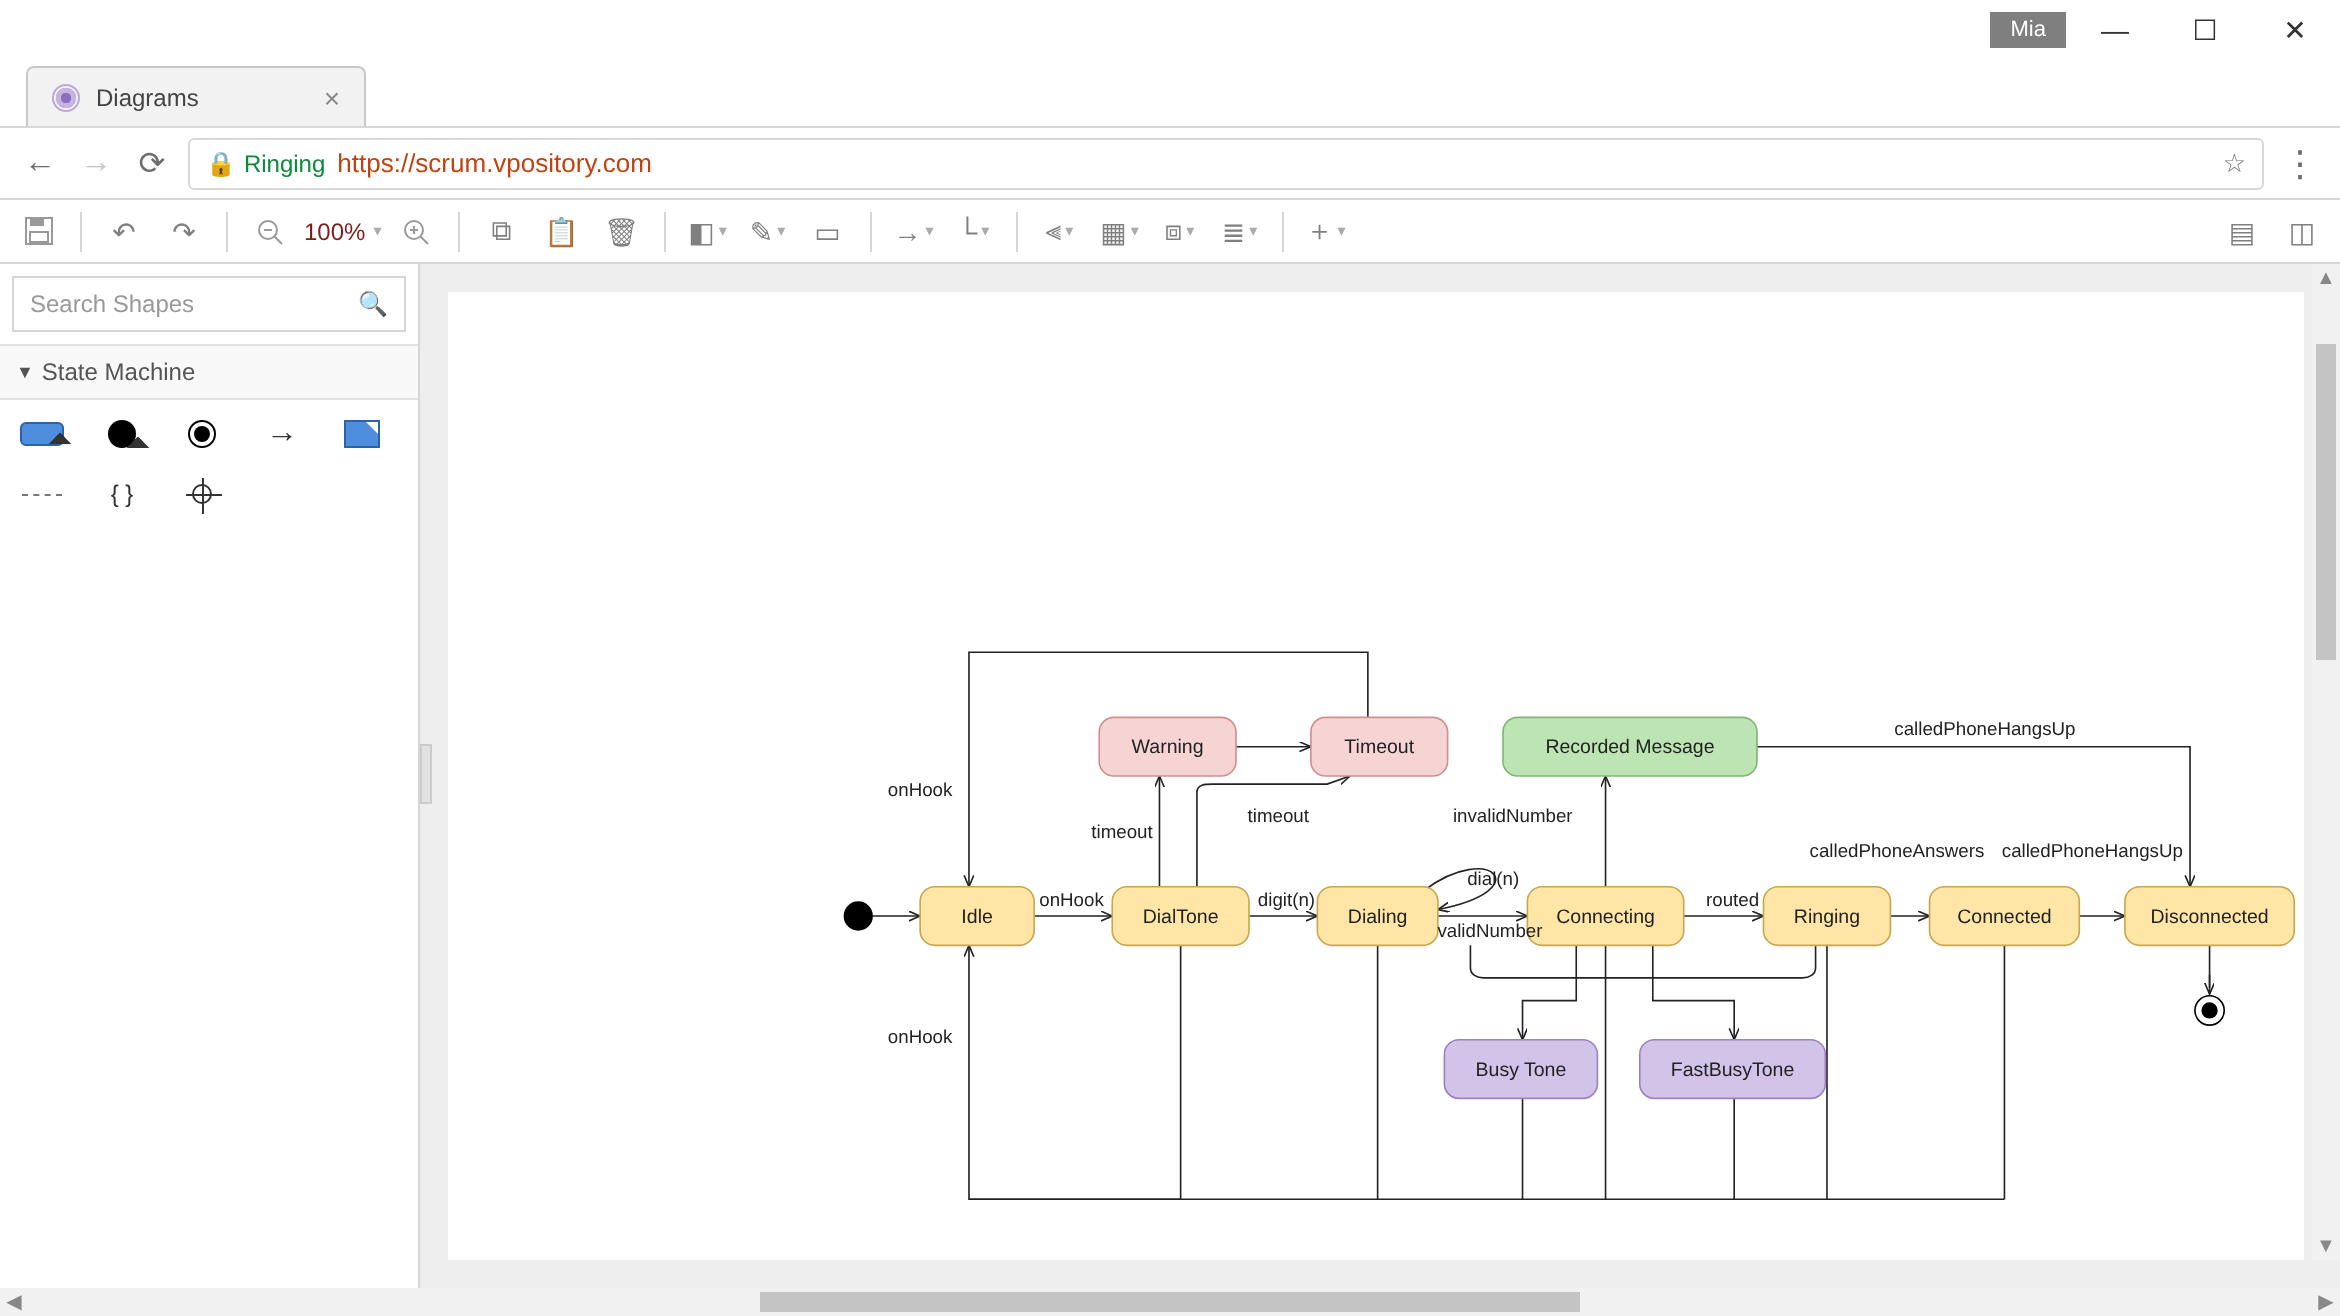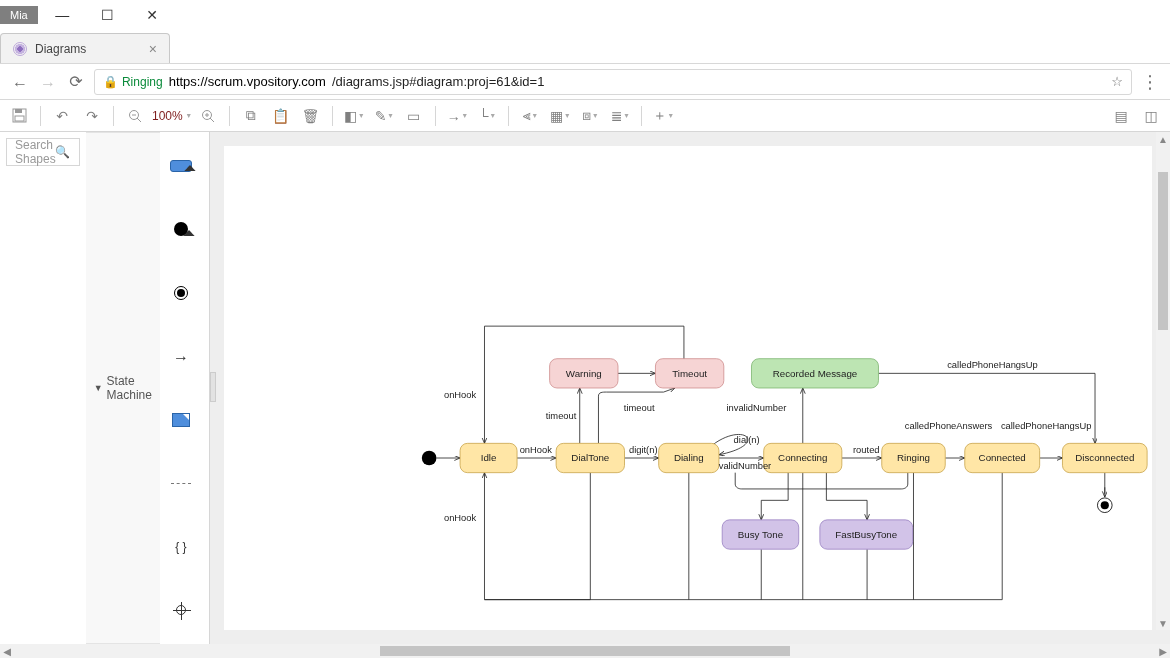--- a/index.html
+++ b/index.html
@@ -1,49 +1,49 @@
 <!DOCTYPE html>
 <html><head>
 <meta charset="utf-8">
 <style>
 * { box-sizing: border-box; margin: 0; padding: 0; font-family: "Segoe UI", Arial, sans-serif; }
 html, body { width: 1170px; height: 658px; overflow: hidden; background: #fff; }
 
 
-.titlebar { height: 30px; background: #fff; display: flex; align-items: center; }
+.titlebar { height: 30px; background: #fff; display: flex; justify-content: flex-end; align-items: center; }
 .titlebar .user { background: #7f7f7f; color: #fff; font-size: 11px; padding: 3px 10px; margin-right: 2px; }
 .winbtn { width: 45px; height: 30px; display: flex; align-items: center; justify-content: center; color: #333; font-size: 14px; }
 
 
-.tabstrip { height: 34px; background: #fff; display: flex; align-items: flex-end; padding-left: 0; border-bottom: 1px solid #d8d8d8; }
+.tabstrip { height: 34px; background: #fff; display: flex; align-items: flex-end; padding-left: 13px; border-bottom: 1px solid #d8d8d8; }
 .tab { display: flex; align-items: center; gap: 8px; height: 30px; padding: 0 12px; border: 1px solid #c8c8c8; border-bottom: none; border-top-left-radius: 4px; border-top-right-radius: 4px; background: #f2f2f2; font-size: 12px; color: #444; min-width: 170px; }
 .tab .favicon { width: 14px; height: 14px; border-radius: 50%; background: radial-gradient(circle,#8e6fbf 30%,#c5b3e0 31%,#c5b3e0 60%,transparent 61%); border:1px solid #bda8da; }
 .tab .close { color:#888; font-size:14px; }
 
 
 .urlrow { height: 36px; display:flex; align-items:center; padding:0 10px; gap:8px; border-bottom:1px solid #d8d8d8; }
 .navicon { width:20px; text-align:center; color:#6e6e6e; font-size:16px; }
 .navicon.disabled { color:#c4c4c4; }
 .urlbox { flex:1; height:26px; border:1px solid #d8d8d8; border-radius:3px; display:flex; align-items:center; padding:0 8px; gap:6px; font-size:13px; }
 .secure { color:#0a8a3a; font-size:12px; display:flex; align-items:center; gap:4px; }
-.url-grey { color:#000000; }
+.url-grey { color:#c2410c; }
 .url-black { color:#222; }
 .urlbox .star { margin-left:auto; color:#6e6e6e; }
 .menu3 { color:#6e6e6e; font-size:18px; width:20px; text-align:center; }
 
 
 .apptoolbar { height:32px; border-bottom:1px solid #d6d6d6; display:flex; align-items:center; padding:0 6px; gap:4px; }
 .tbtn { width:26px; height:26px; display:flex; align-items:center; justify-content:center; color:#808080; font-size:14px; border-radius:2px; }
 .sep { width:1px; height:20px; background:#d6d6d6; margin:0 4px; }
 .zoom { font-size:12px; color:#7f1d1d; display:flex; align-items:center; gap:2px; }
 .spacer { flex:1; }
 
 
 .main { display:flex; height:calc(658px - 30px - 34px - 36px - 32px - 14px); }
-.sidebar { width:210px; border-right:1px solid #d6d6d6; display:flex; flex-direction:row; }
+.sidebar { width:210px; border-right:1px solid #d6d6d6; display:flex; flex-direction:column; }
 .search { margin:6px; border:1px solid #d6d6d6; height:28px; display:flex; align-items:center; padding:0 8px; font-size:12px; color:#999; }
 .search .mag { margin-left:auto; color:#888; }
 .panelhdr { font-size:12px; color:#555; padding:6px 8px; border-top:1px solid #e4e4e4; border-bottom:1px solid #e4e4e4; background:#f8f8f8; display:flex; align-items:center; gap:4px;}
 .palette { padding:8px 10px; display:flex; flex-wrap:wrap; gap:12px 18px; align-items:center; }
 .pal { display:flex; align-items:center; justify-content:center; width:22px; height:18px; }
 .pal-state { width:22px; height:12px; background:#4f8edc; border:1px solid #2a64a8; border-radius:3px; position:relative;}
 .pal-state::after{content:"";position:absolute;right:-3px;bottom:-4px;border:4px solid transparent;border-left-color:#333;border-top-color:#333;transform:rotate(45deg);}
 .pal-init { width:14px; height:14px; background:#000; border-radius:50%; position:relative;}
 .pal-init::after{content:"";position:absolute;right:-5px;bottom:-4px;border:4px solid transparent;border-left-color:#333;border-top-color:#333;transform:rotate(45deg);}
 .pal-final { width:14px; height:14px; border:1px solid #000; border-radius:50%; display:flex; align-items:center; justify-content:center;}
@@ -105,21 +105,20 @@
 <div class="urlrow">
   <span class="navicon">←</span>
   <span class="navicon disabled">→</span>
   <span class="navicon">⟳</span>
   <div class="urlbox">
     <span class="secure">
       <span>🔒</span>
       <span>Ringing</span>
     </span>
     <span class="url-grey">https://scrum.vpository.com</span>
-      <span class="url-black">/diagrams.jsp#diagram:proj=61&amp;id=1</span>
     <span class="star">☆</span>
   </div>
   <span class="menu3">⋮</span>
 </div>
 
 <div class="apptoolbar">
   <div class="tbtn">
       <svg width="15" height="15">
         <rect x="1" y="1" width="13" height="13" fill="none" stroke="#999"></rect>
         <rect x="3" y="1" width="7" height="4" fill="#999"></rect>

